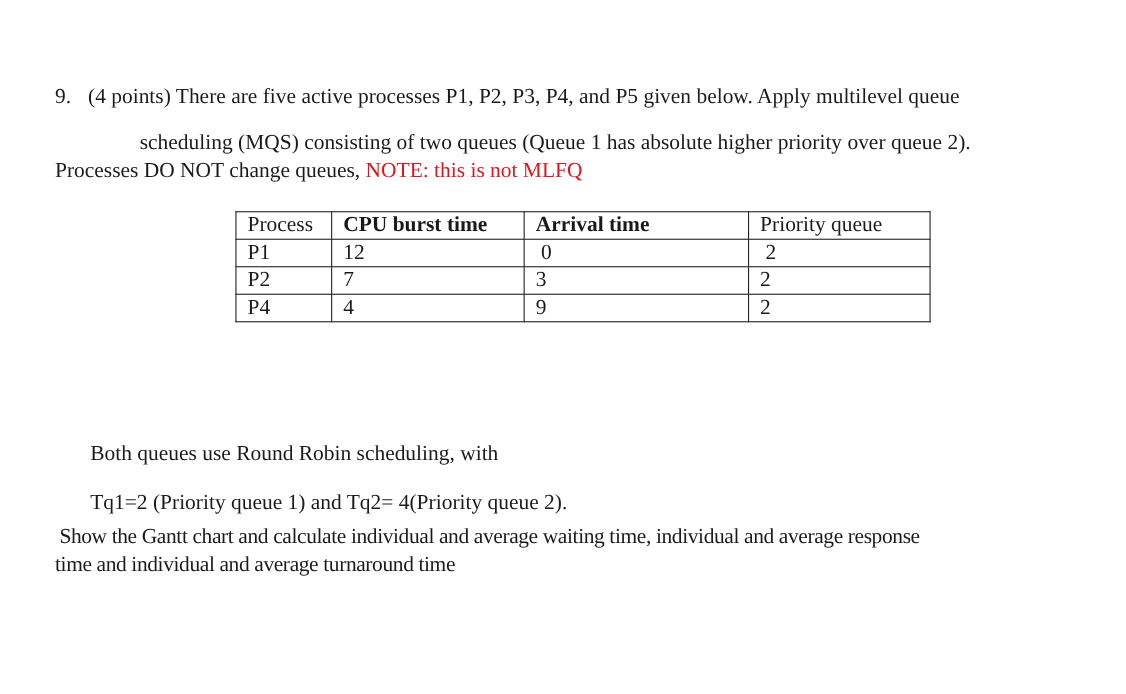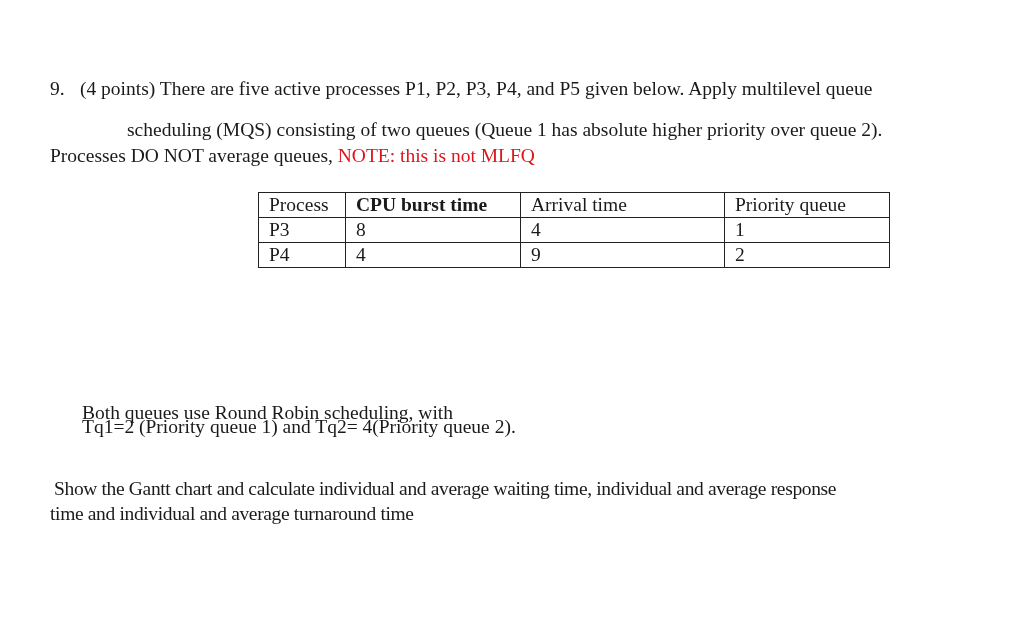--- a/index.html
+++ b/index.html
@@ -24,76 +24,81 @@
     .red { color: #e0141c; }
     .num { display: inline-block; width: 30px; }
 
     table.proc {
       position: absolute;
       left: 214px;
       top: 192px;
       border-collapse: collapse;
       font-size: 19.5px;
       line-height: 22px;
-      margin-left: 44px;
     }
     table.proc td {
       border: 1.4px solid #222;
       padding: 1px 0 1px 10px;
       height: 22px;
       vertical-align: middle;
       white-space: nowrap;
     }
     .c1 { width: 76px; }
     .c2 { width: 164px; font-weight: bold; }
-    .c3 { width: 193px; }
+    .c3 { width: 193px; font-weight: bold; }
     .c4 { width: 154px; font-family: Liberation Serif, serif; }
 
     .condensed {
       font-size: 19.5px;
       letter-spacing: -0.35px;
     }
   </style>
 </head>
 <body>
 
 <div>
   <div class="line" style="left:50px; top:77px;font-family:Liberation Serif, serif;">
     <span class="num">9.</span><span>(4 points) There are five active processes P1, P2, P3, P4, and P5 given below. Apply multilevel queue</span>
   </div>
   <div class="line" style="left:80px; top:118px;margin-left:47px;">scheduling (MQS) consisting of two queues (Queue 1 has absolute higher priority over queue 2).</div>
   <div class="line" style="left:50px; top:144px;">
-    <span>Processes DO NOT average queues, </span><span class="red">NOTE: this is not MLFQ</span>
+    <span>Processes DO NOT change queues, </span><span class="red">NOTE: this is not MLFQ</span>
   </div>
 </div>
 
 <table class="proc">
   <tbody>
       <tr>
     <td class="c1">Process</td>
     <td class="c2">CPU burst time</td>
     <td class="c3">Arrival time</td>
     <td class="c4">Priority queue</td>
   </tr>
   <tr>
-    <td>P3</td>
-    <td>8</td>
-    <td>4</td>
-    <td>1</td>
+    <td>P1</td>
+    <td>12</td>
+    <td style="white-space:pre;"> 0</td>
+    <td style="white-space:pre;"> 2</td>
+  </tr>
+  <tr>
+    <td>P2</td>
+    <td>7</td>
+    <td>3</td>
+    <td>2</td>
   </tr>
   <tr>
     <td>P4</td>
     <td>4</td>
     <td>9</td>
     <td>2</td>
   </tr>
 </tbody>
   </table>
 
 <div>
   <div class="line" style="left:82px; top:401px;">Both queues use Round Robin scheduling, with</div>
-  <div class="line" style="left:82px; top:415px;">Tq1=2 (Priority queue 1) and Tq2= 4(Priority queue 2).</div>
+  <div class="line" style="left:82px; top:446px;">Tq1=2 (Priority queue 1) and Tq2= 4(Priority queue 2).</div>
 </div>
 
 <div>
   <div class="line condensed" style="left:54px; top:477px;">Show the Gantt chart and calculate individual and average waiting time, individual and average response</div>
   <div class="line condensed" style="left:50px; top:502px;">time and individual and average turnaround time</div>
 </div>
 
 </body></html>

